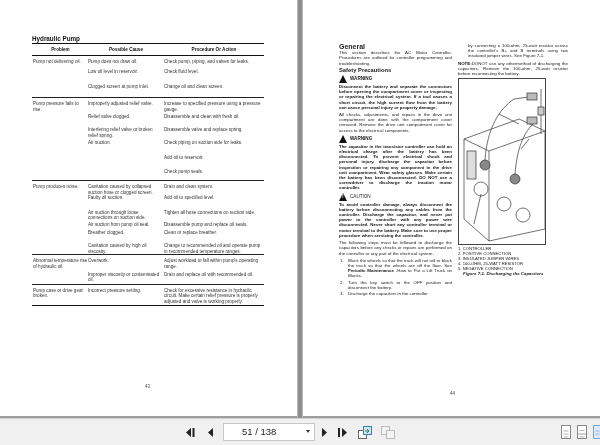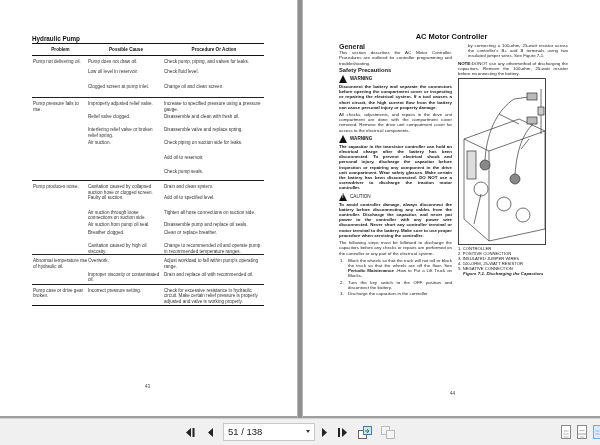--- a/index.html
+++ b/index.html
@@ -44,21 +44,21 @@
   .step .n { width: 9px; flex: none; padding-left: 1px; }
   .step .t { flex: 1; }
   .note { margin-top: 2px; }
   .fig { margin-top: 2px; width: 88px; height: 167px; border: 1px solid #444; background: #fff; position: relative; overflow: hidden; }
   .legend { margin-top: 1px; font-size: 4.2px; line-height: 5px; text-align: left; color: #222; }
   .fig-cap { font-style: italic; font-weight: bold; font-size: 4.4px; padding-left: 5px; }
 
   
   .toolbar { position: absolute; left: 0; top: 418px; width: 600px; height: 27px; background: #f0f0f0; border-top: 1px solid #d0d0d0; }
   .tb-btn { position: absolute; top: 6px; height: 14px; display: flex; align-items: center; justify-content: center; color: #222; font-size: 9px; cursor: pointer; }
-  .page-input { position: absolute; left: 223px; top: 4px; width: 92px; height: 18px; background: #fff; border: 1px solid #c8c8c8; font-size: 9.5px; padding-left: 4px; line-height: 16px; color: #222; }
+  .page-input { position: absolute; left: 223px; top: 4px; width: 92px; height: 18px; background: #fff; border: 1px solid #c8c8c8; font-size: 9.5px; padding-left: 18px; line-height: 16px; color: #222; }
   .dd-arrow { position: absolute; right: 4px; top: 6px; width: 0; height: 0; border-left: 2.5px solid transparent; border-right: 2.5px solid transparent; border-top: 3px solid #333; }
   .view-icon { position: absolute; top: 6px; width: 10px; height: 14px; border: 1px solid #888; background: #fff; }
   .view-icon.active { border-color: #7aa7d8; background: #dce9f7; }
 </style>
 </head>
 <body>
 
 <div class="viewer">
 
   <div class="page page-left">
@@ -171,21 +171,20 @@
             </div>
         </div>
       </div>
     </div>
     <div class="pnum" style="left:145px; top:384px;">43</div>
   </div>
 
   <div class="gutter"></div>
 
   <div class="page page-right">
-    <div class="rp-title">AC Motor Controller</div>
 
     <div class="rcol1">
       <div class="h-general">General</div>
       <p>This section describes the AC Motor Controller. Procedures are outlined for controller programming and troubleshooting.</p>
       <div class="h-safety">Safety Precautions</div>
 
       <div class="warn-head">
         <span class="tri"></span>
         <span>WARNING</span>
       </div>

